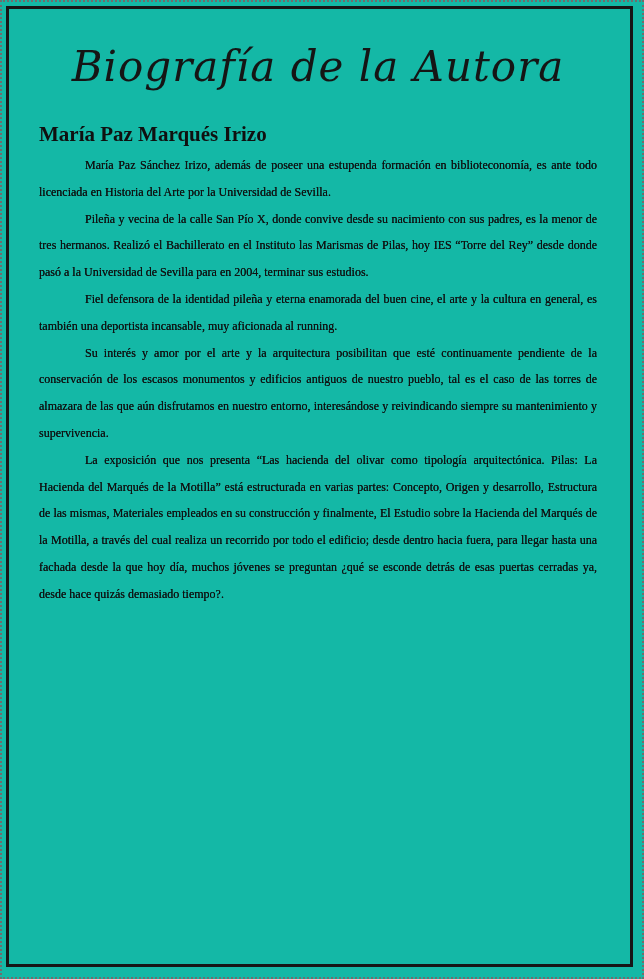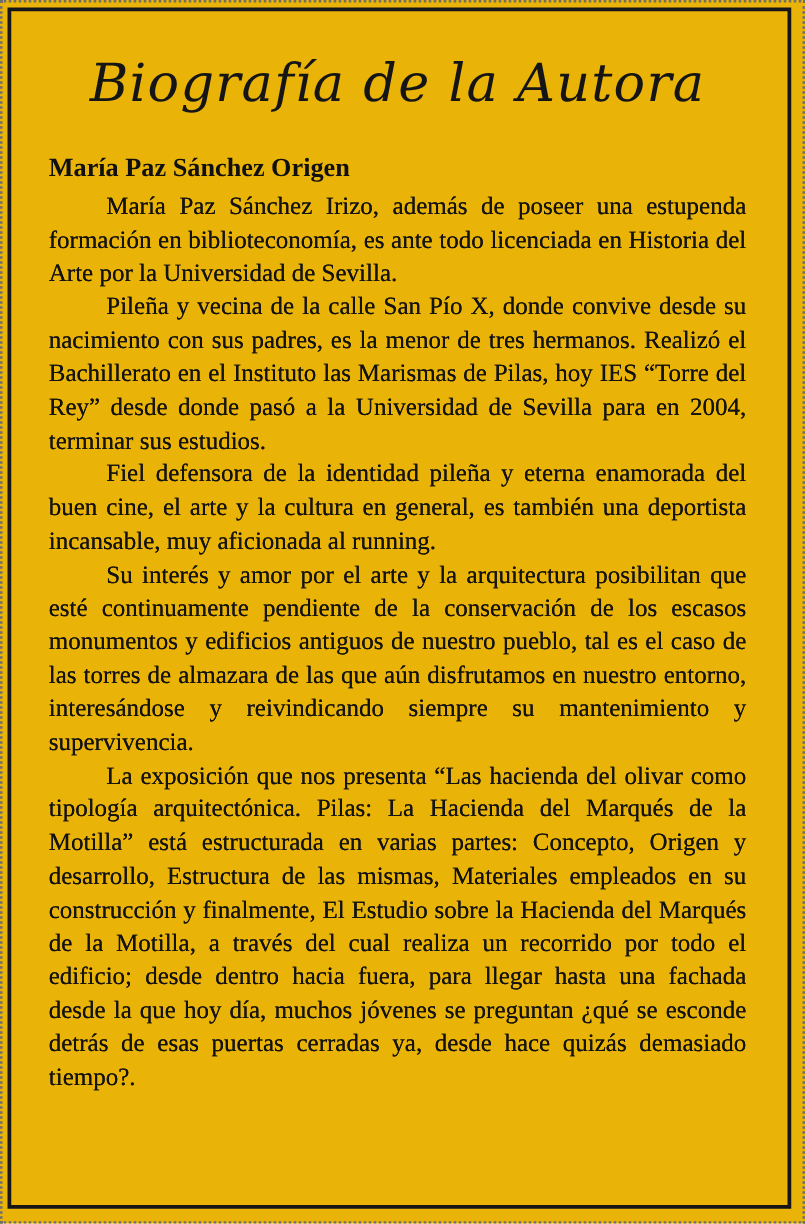--- a/index.html
+++ b/index.html
@@ -4,21 +4,21 @@
 <style>
   html, body {
     margin: 0;
     padding: 0;
     background: #ffffff;
   }
   .page {
     position: relative;
     width: 644px;
     height: 979px;
-    background: #eab308;
+    background: #14b8a6;
     overflow: hidden;
     font-family: "Liberation Serif", serif;
     color: #131313;
   }
   
   .scan-edge {
     position: absolute;
     inset: 0;
     border: 2px dotted #6e6e6e;
     pointer-events: none;
@@ -50,35 +50,35 @@
   }
   .author-name {
     margin: 26px 0 4px 0;
     font-size: 21px;
     line-height: 27px;
     font-weight: 700;
     color: #101010;
   }
   .body-para {
     margin: 0;
-    font-size: 20px;
+    font-size: 12px;
     line-height: 26.8px;
     text-align: justify;
     text-indent: 46px;
     
     text-shadow: 0 0 0.5px rgba(0,0,0,0.9);
   }
 </style>
 </head>
 <body>
 
 <div class="page">
   <div class="scan-edge"></div>
   <div class="frame">
     <h1 class="title">Biografía de la Autora</h1>
-    <h2 class="author-name">María Paz Sánchez Origen</h2>
+    <h2 class="author-name">María Paz Marqués Irizo</h2>
     <p class="body-para">María Paz Sánchez Irizo, además de poseer una estupenda formación en biblioteconomía, es ante todo licenciada en Historia del Arte por la Universidad de Sevilla.</p>
     <p class="body-para">Pileña y vecina de la calle San Pío X, donde convive desde su nacimiento con sus padres, es la menor de tres hermanos. Realizó el Bachillerato en el Instituto las Marismas de Pilas, hoy IES “Torre del Rey” desde donde pasó a la Universidad de Sevilla para en 2004, terminar sus estudios.</p>
     <p class="body-para">Fiel defensora de la identidad pileña y eterna enamorada del buen cine, el arte y la cultura en general, es también una deportista incansable, muy aficionada al running.</p>
     <p class="body-para">Su interés y amor por el arte y la arquitectura posibilitan que esté continuamente pendiente de la conservación de los escasos monumentos y edificios antiguos de nuestro pueblo, tal es el caso de las torres de almazara de las que aún disfrutamos en nuestro entorno, interesándose y reivindicando siempre su mantenimiento y supervivencia.</p>
     <p class="body-para">La exposición que nos presenta “Las hacienda del olivar como tipología arquitectónica. Pilas: La Hacienda del Marqués de la Motilla” está estructurada en varias partes: Concepto, Origen y desarrollo, Estructura de las mismas, Materiales empleados en su construcción y finalmente, El Estudio sobre la Hacienda del Marqués de la Motilla, a través del cual realiza un recorrido por todo el edificio; desde dentro hacia fuera, para llegar hasta una fachada desde la que hoy día, muchos jóvenes se preguntan ¿qué se esconde detrás de esas puertas cerradas ya, desde hace quizás demasiado tiempo?.</p>
   </div>
 </div>
 
 </body></html>

